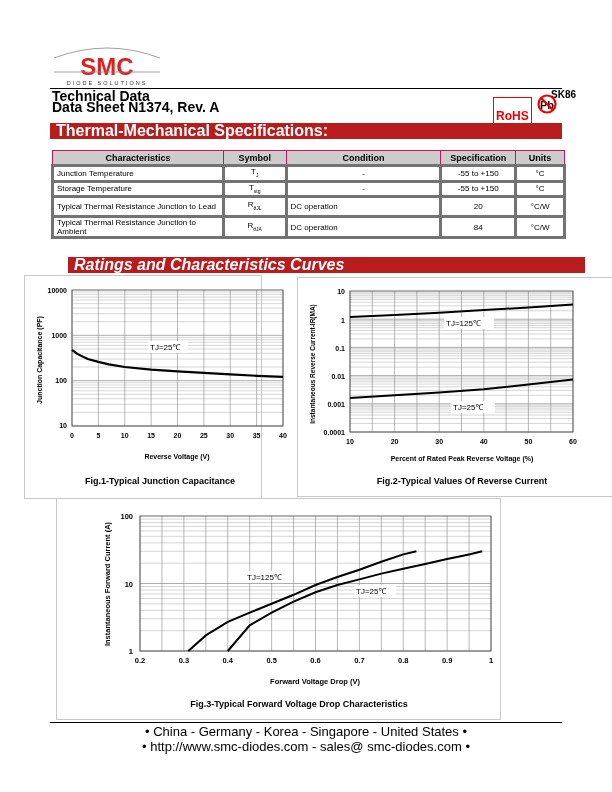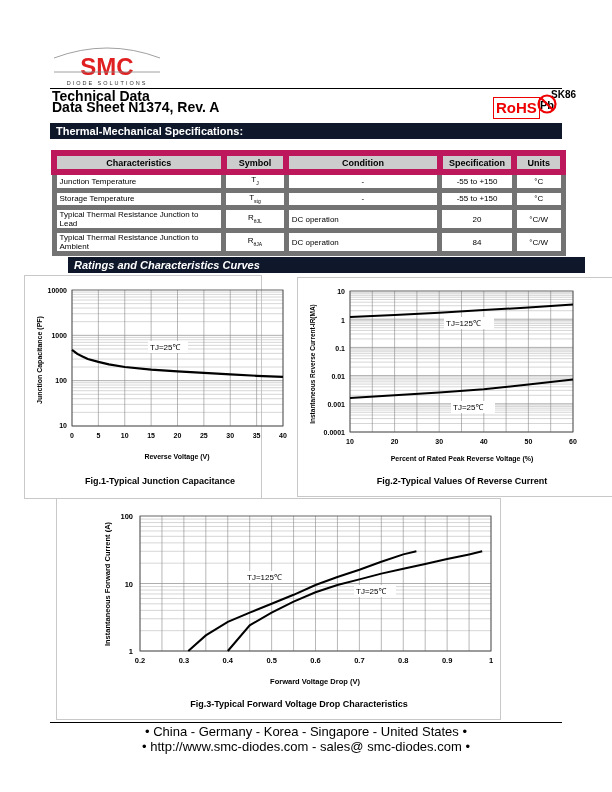--- a/index.html
+++ b/index.html
@@ -2,28 +2,28 @@
 <html><head>
 <meta charset="utf-8">
 <style>
   html,body{margin:0;padding:0;background:#fff;}
   body{width:612px;height:792px;position:relative;overflow:hidden;font-family:"Liberation Sans",sans-serif;color:#000;}
   .abs{position:absolute;}
   .logo{left:52px;top:44px;width:110px;height:44px;}
   .hdr-line{left:50px;top:88px;width:512px;height:0;border-top:1px solid #000;}
   .part{right:36px;top:71px;font-weight:bold;font-size:10px;margin-top:18px;}
   .tech{left:52px;top:91px;font-weight:bold;font-size:14px;line-height:11px;}
-  .rohs{left:493px;top:97px;border:1.5px solid #e00;color:#e00;font-weight:bold;font-size:15px;padding:4px 2px;line-height:12px;}
+  .rohs{left:493px;top:97px;border:1.5px solid #e00;color:#e00;font-weight:bold;font-size:12px;padding:12px 2px;line-height:12px;}
   .nopb{left:537px;top:94px;width:20px;height:20px;}
-  .bar{background:#0f172a;color:#fff;font-weight:bold;font-size:11px;padding-left:6px;line-height:16px;height:16px;}
+  .bar{background:#b91c1c;color:#fff;font-weight:bold;font-size:16px;padding-left:6px;line-height:16px;height:16px;}
   .bar1{left:50px;top:123px;width:506px;}
   .bar2{left:68px;top:257px;width:511px;font-style:italic;}
   table.spec{position:absolute;left:51px;top:150px;width:515px;border-collapse:collapse;font-size:8px;}
-  table.spec th{background:#ccc;font-weight:bold;font-size:9px;border:6px solid #be185d;height:13px;padding:0;}
-  table.spec td{border:5px solid #737373;padding:0 3px;line-height:9px;height:11px;margin-top:10px;}
+  table.spec th{background:#ccc;font-weight:bold;font-size:9px;border:1px solid #be185d;height:13px;padding:0;}
+  table.spec td{border:3px solid #737373;padding:0 3px;line-height:9px;height:11px;margin-top:10px;}
   table.spec td.c{text-align:center;}
   .panel{background:#fff;border:1px solid #c8c8c8;}
   .footline{left:50px;top:722px;width:512px;border-top:1px solid #000;}
   .foot{left:0;width:612px;text-align:center;font-size:13px;}
   svg text{font-family:"Liberation Sans",sans-serif;}
 </style>
 </head>
 <body>
 
 <svg class="abs logo" viewBox="0 0 110 44">

